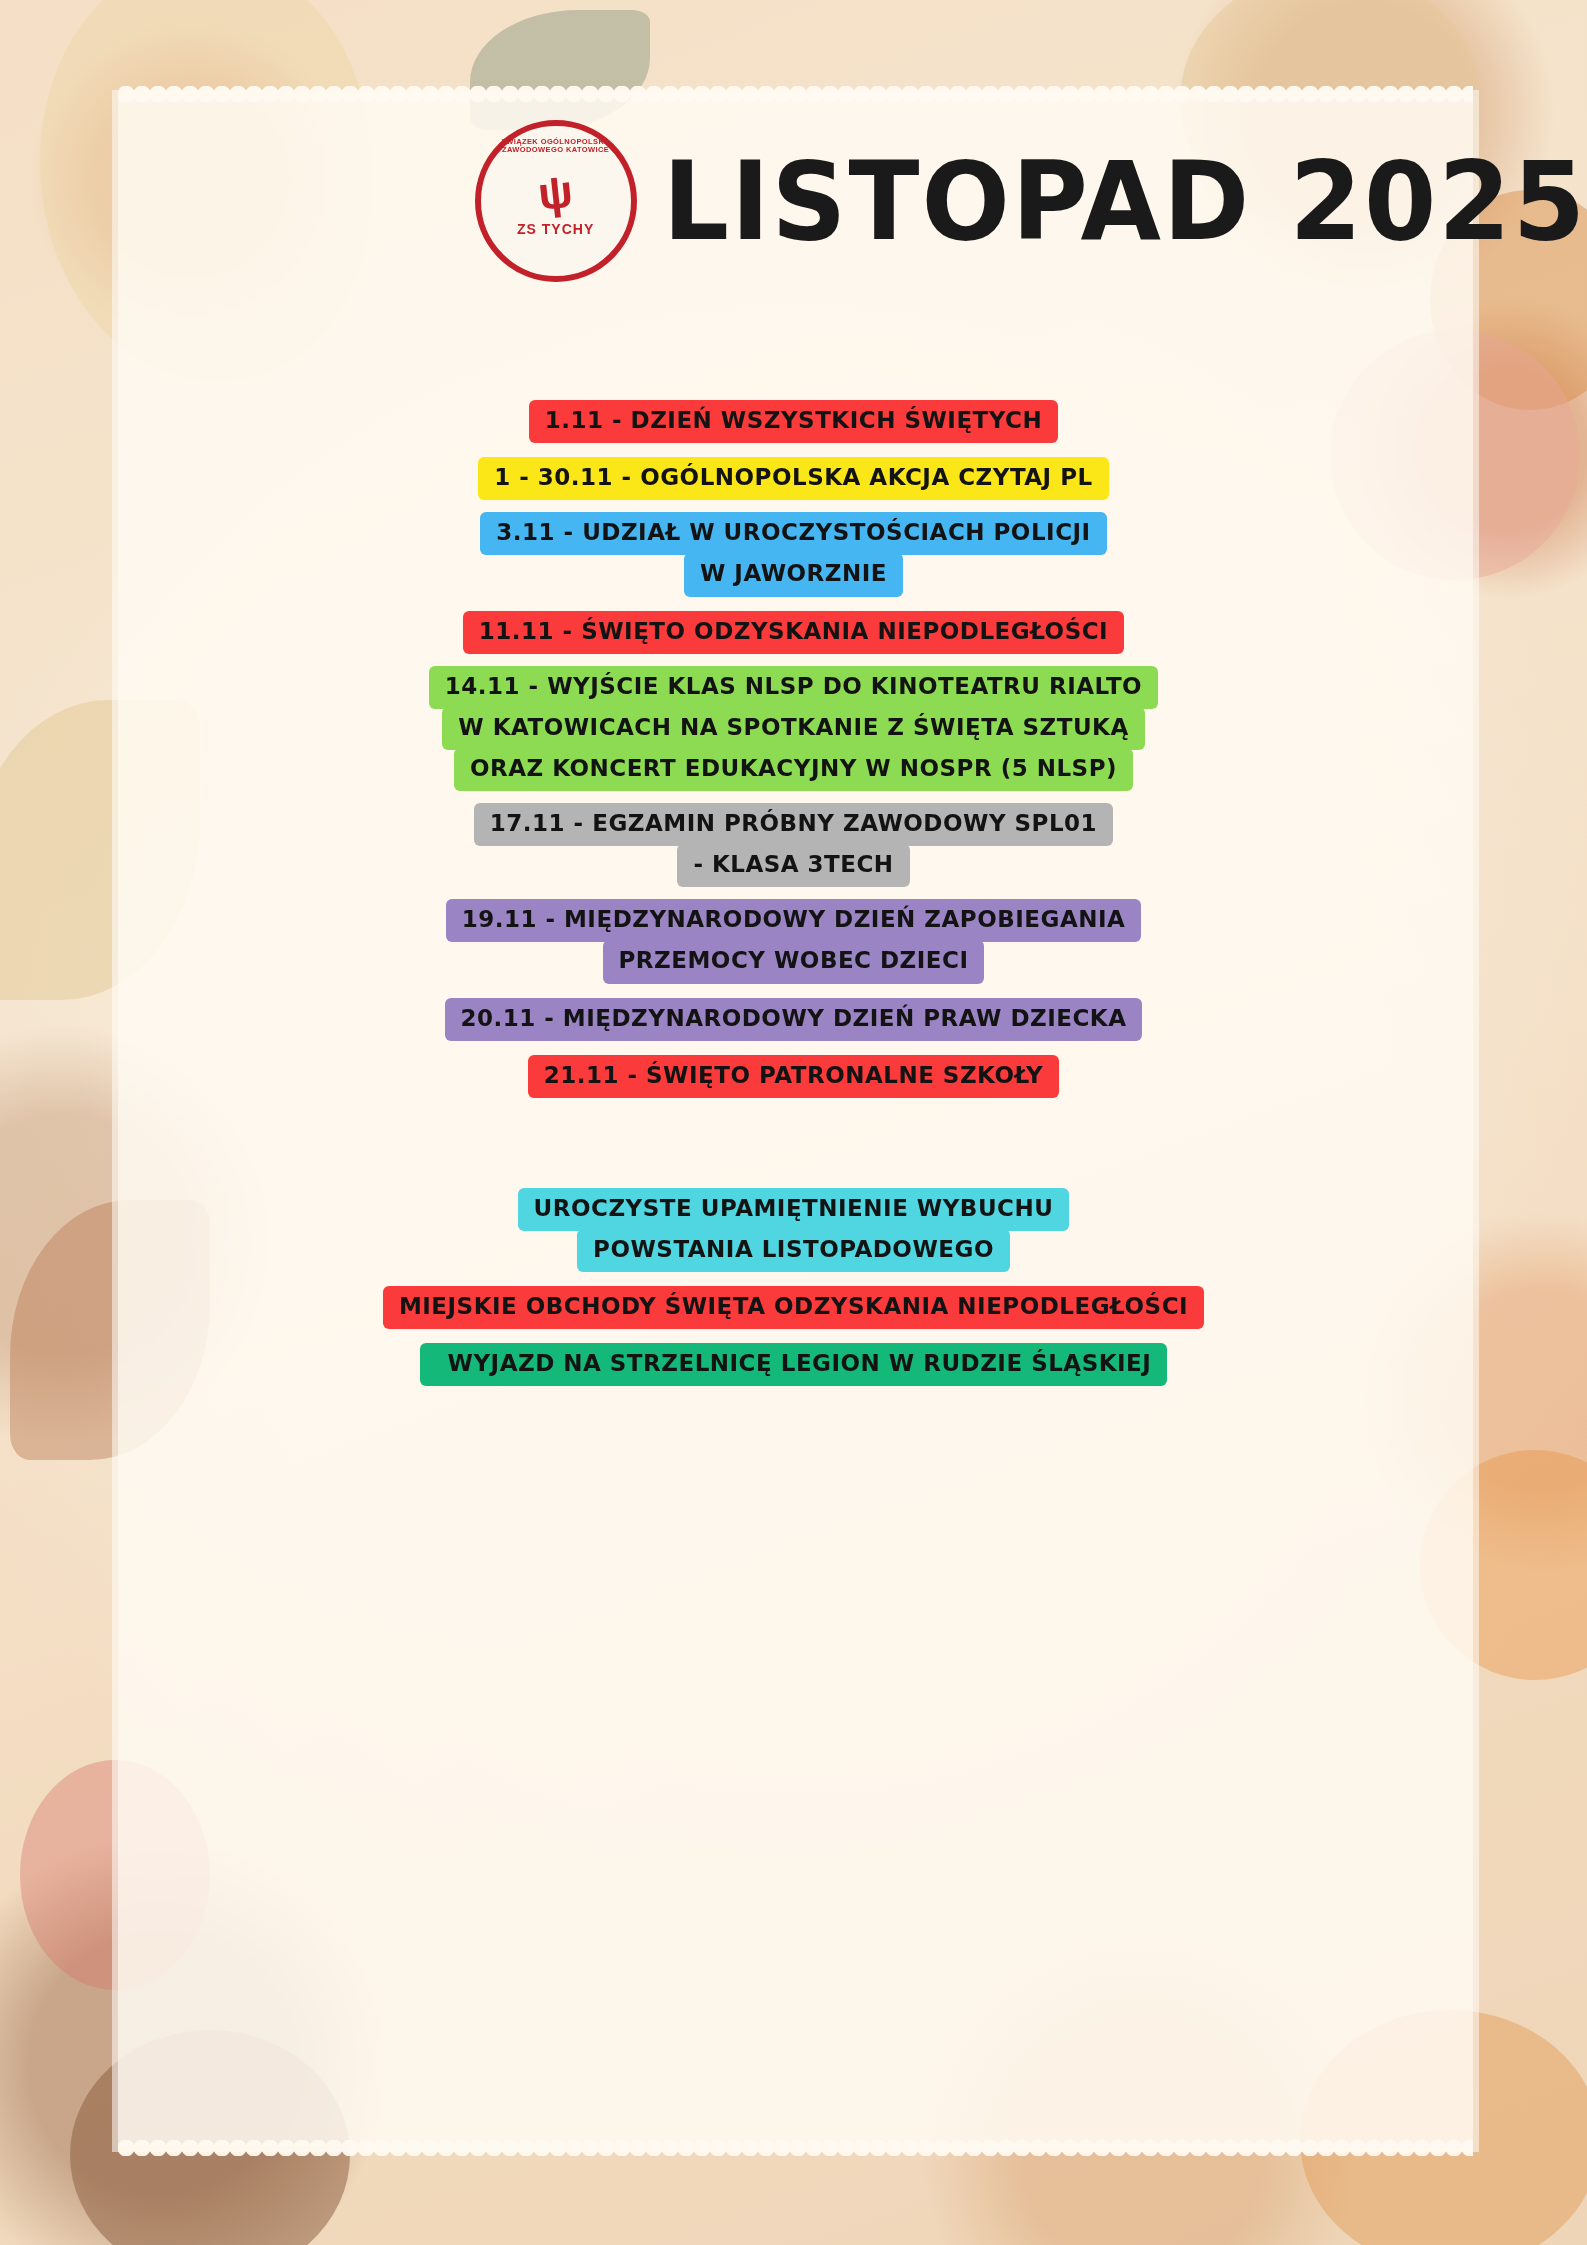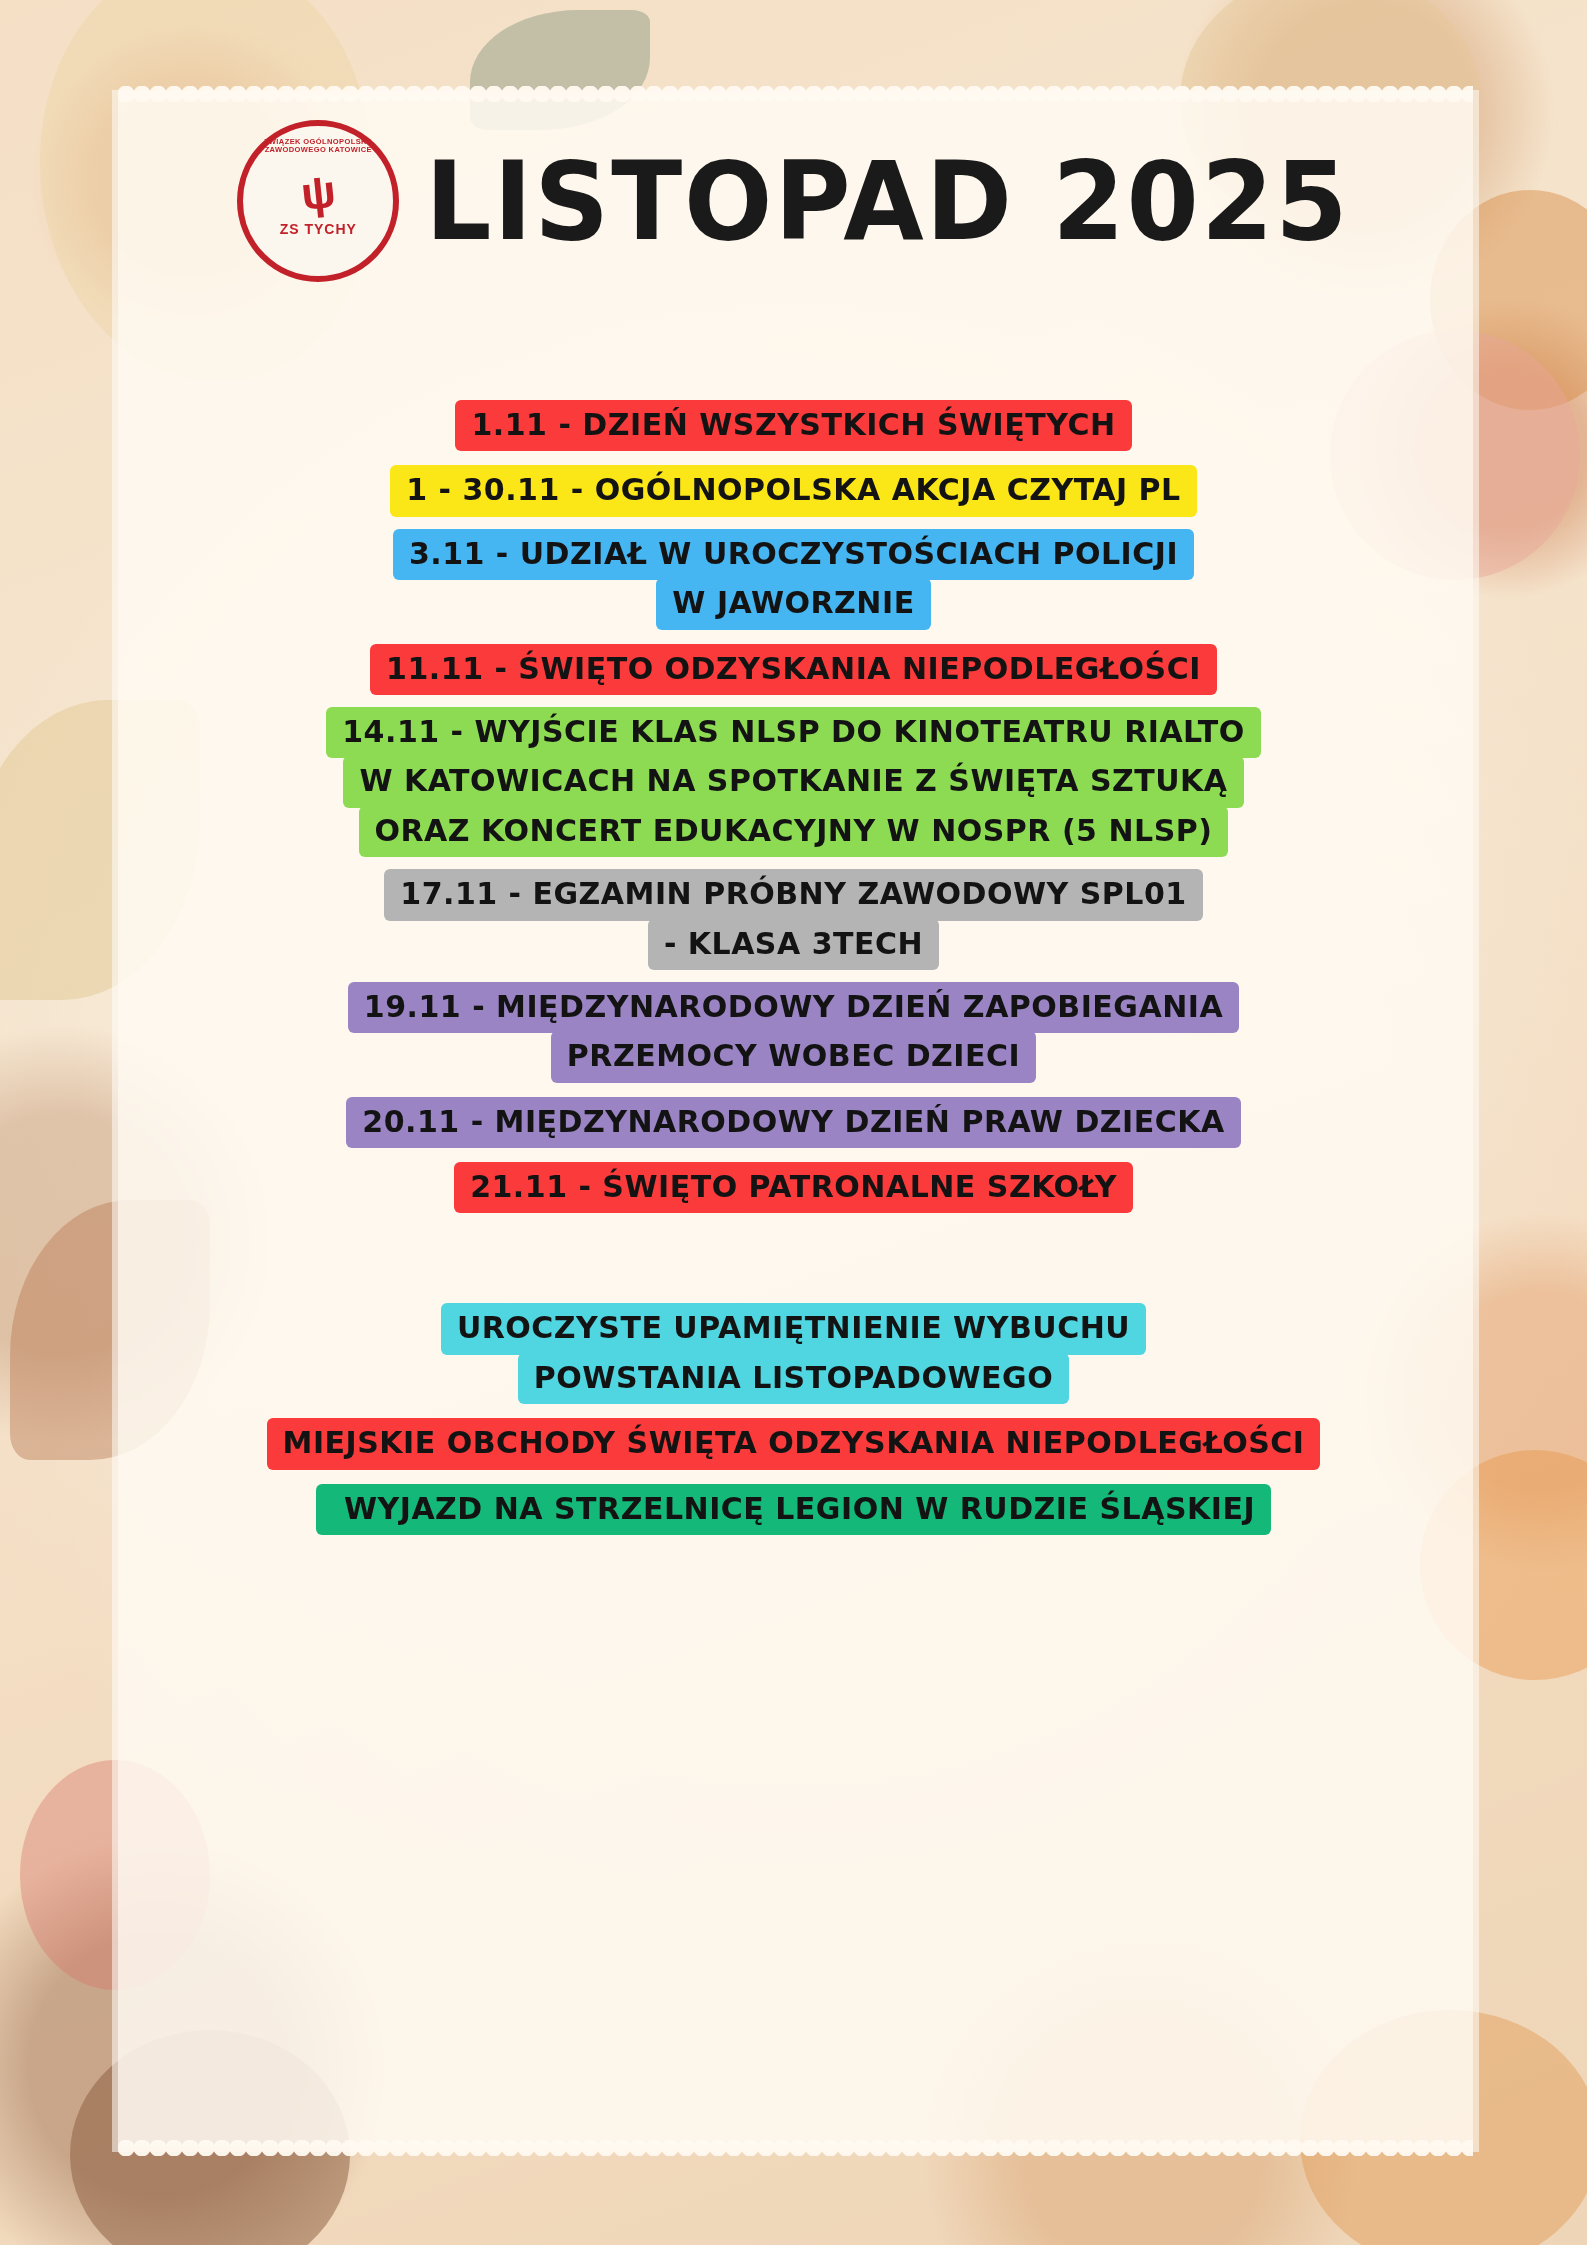--- a/index.html
+++ b/index.html
@@ -75,21 +75,21 @@
   }
 
   
   .header {
     position: absolute;
     top: 120px;
     left: 0;
     width: 100%;
     display: flex;
     align-items: center;
-    justify-content: center;
+    justify-content: flex-end;
     gap: 26px;
   }
   .logo {
     width: 150px;
     height: 150px;
     border-radius: 50%;
     background: #fbf6ee;
     border: 6px solid #c2212a;
     display: flex;
     flex-direction: column;
@@ -150,21 +150,21 @@
   .event {
     display: flex;
     flex-direction: column;
     align-items: center;
     max-width: 1290px;
   }
   .line {
     display: inline-block;
     font-family: "DejaVu Sans", sans-serif;
     font-weight: 700;
-    font-size: 30px;
+    font-size: 23px;
     line-height: 1.18;
     letter-spacing: 0.5px;
     color: #131313;
     padding: 7px 16px 9px 16px;
     border-radius: 6px;
     white-space: nowrap;
     text-align: center;
   }
   .event.tight .line { margin-top: -2px; }
   .spacer { height: 44px; }

